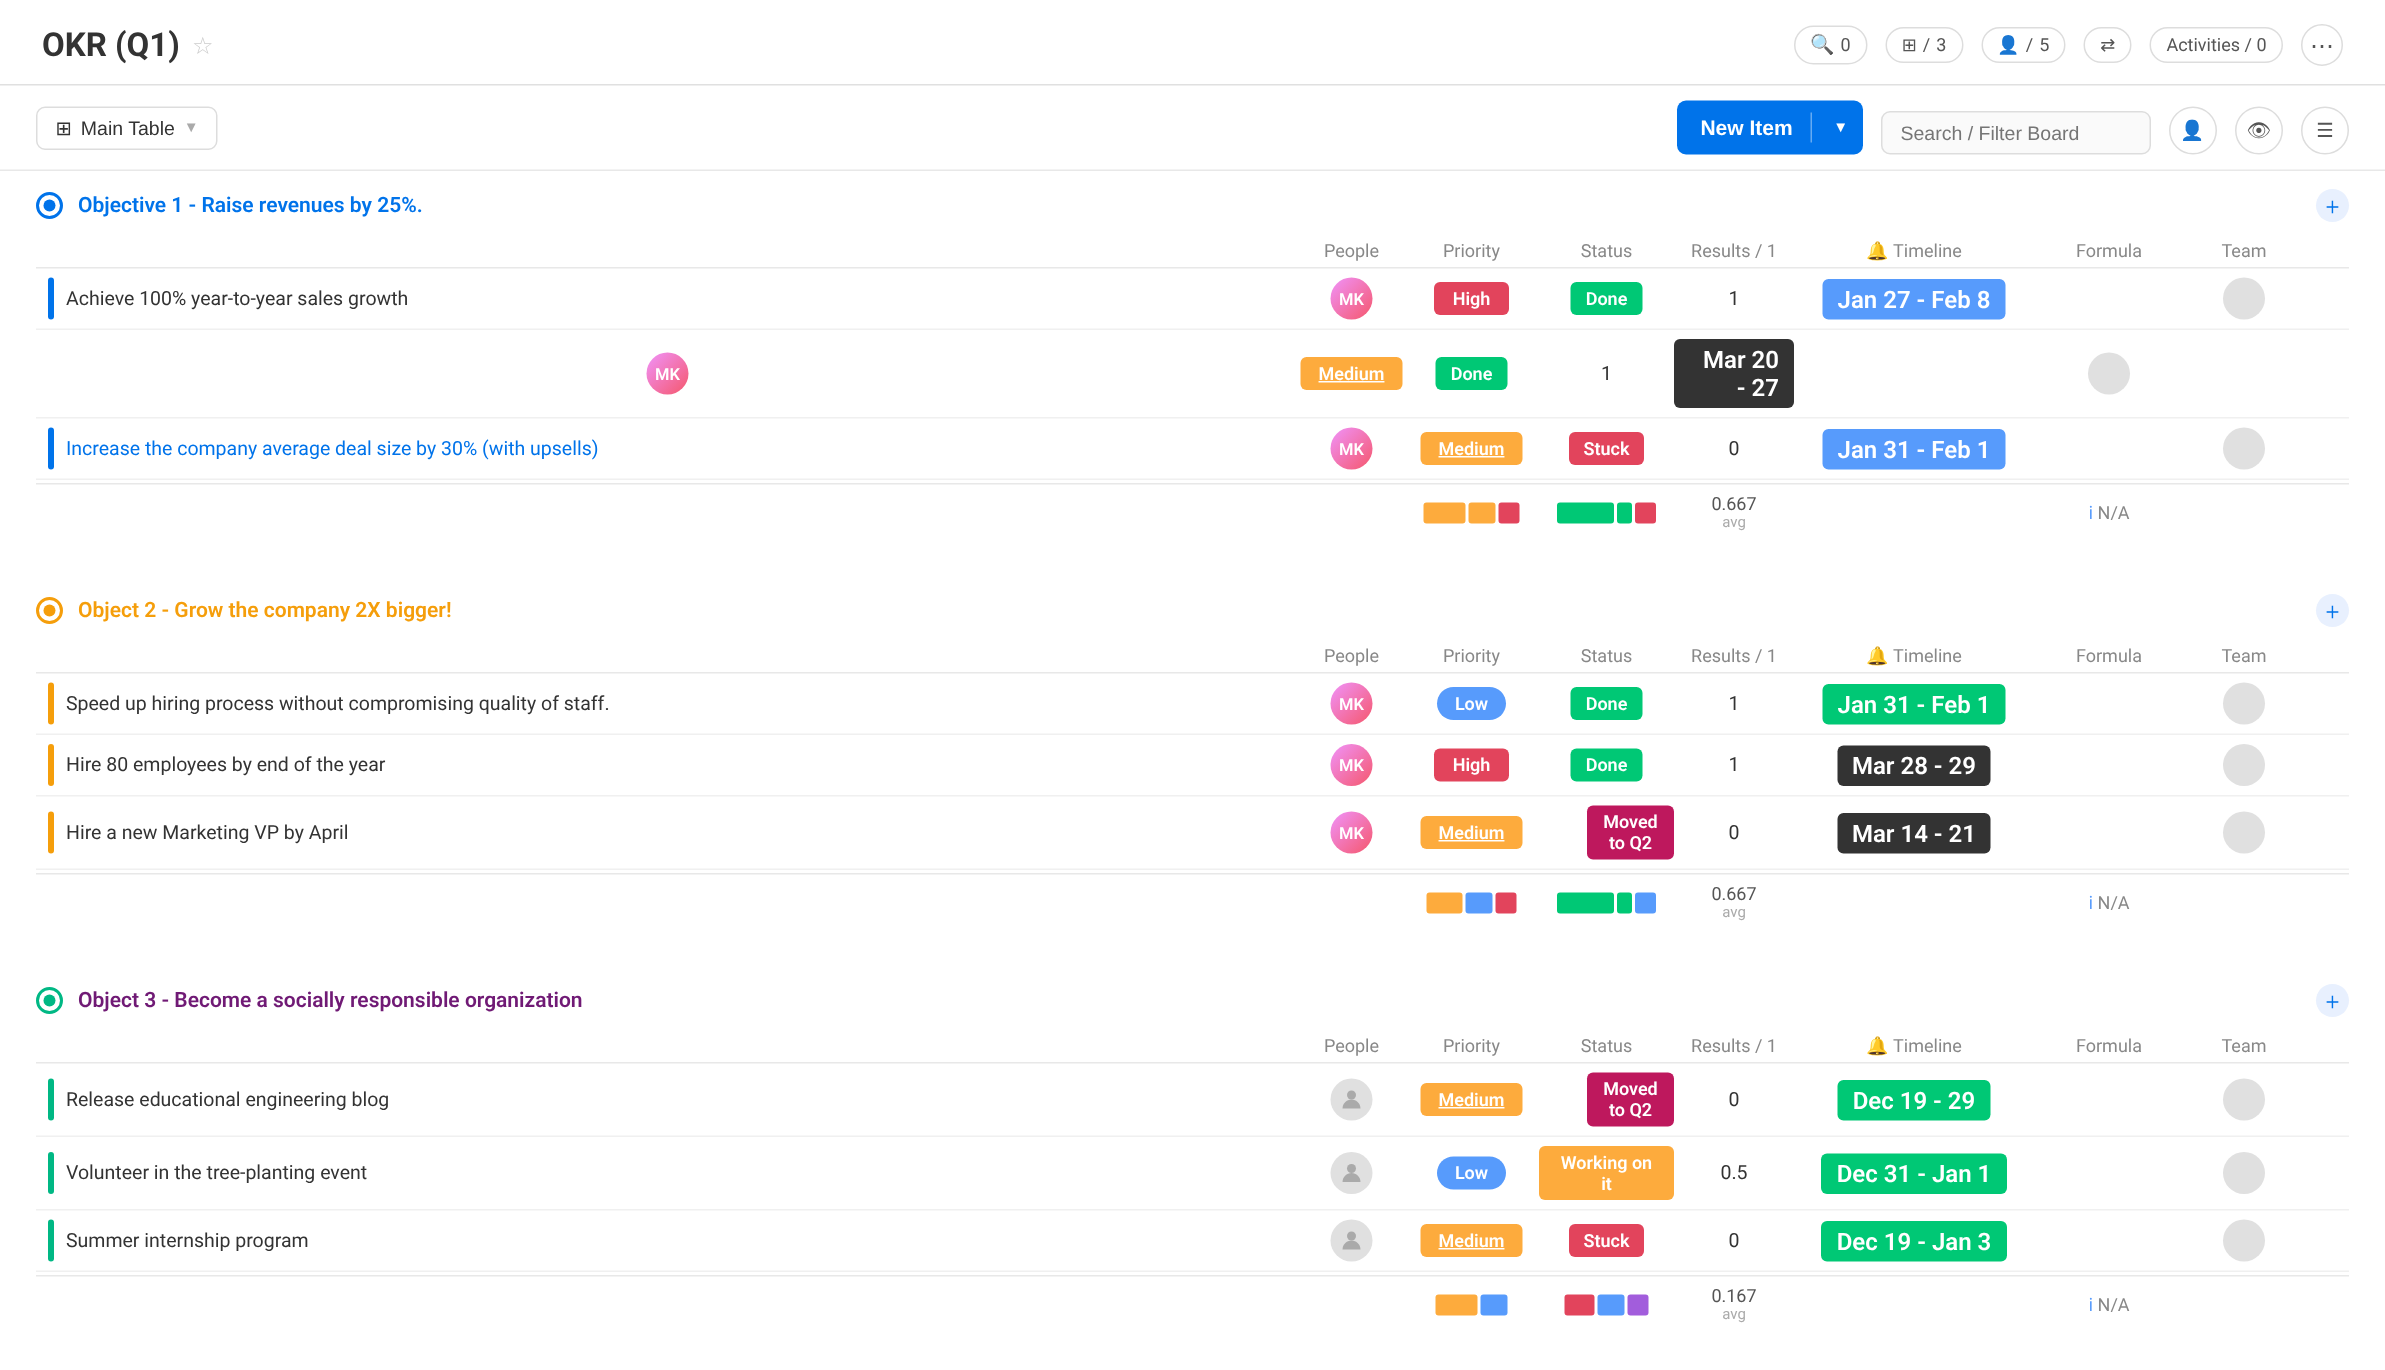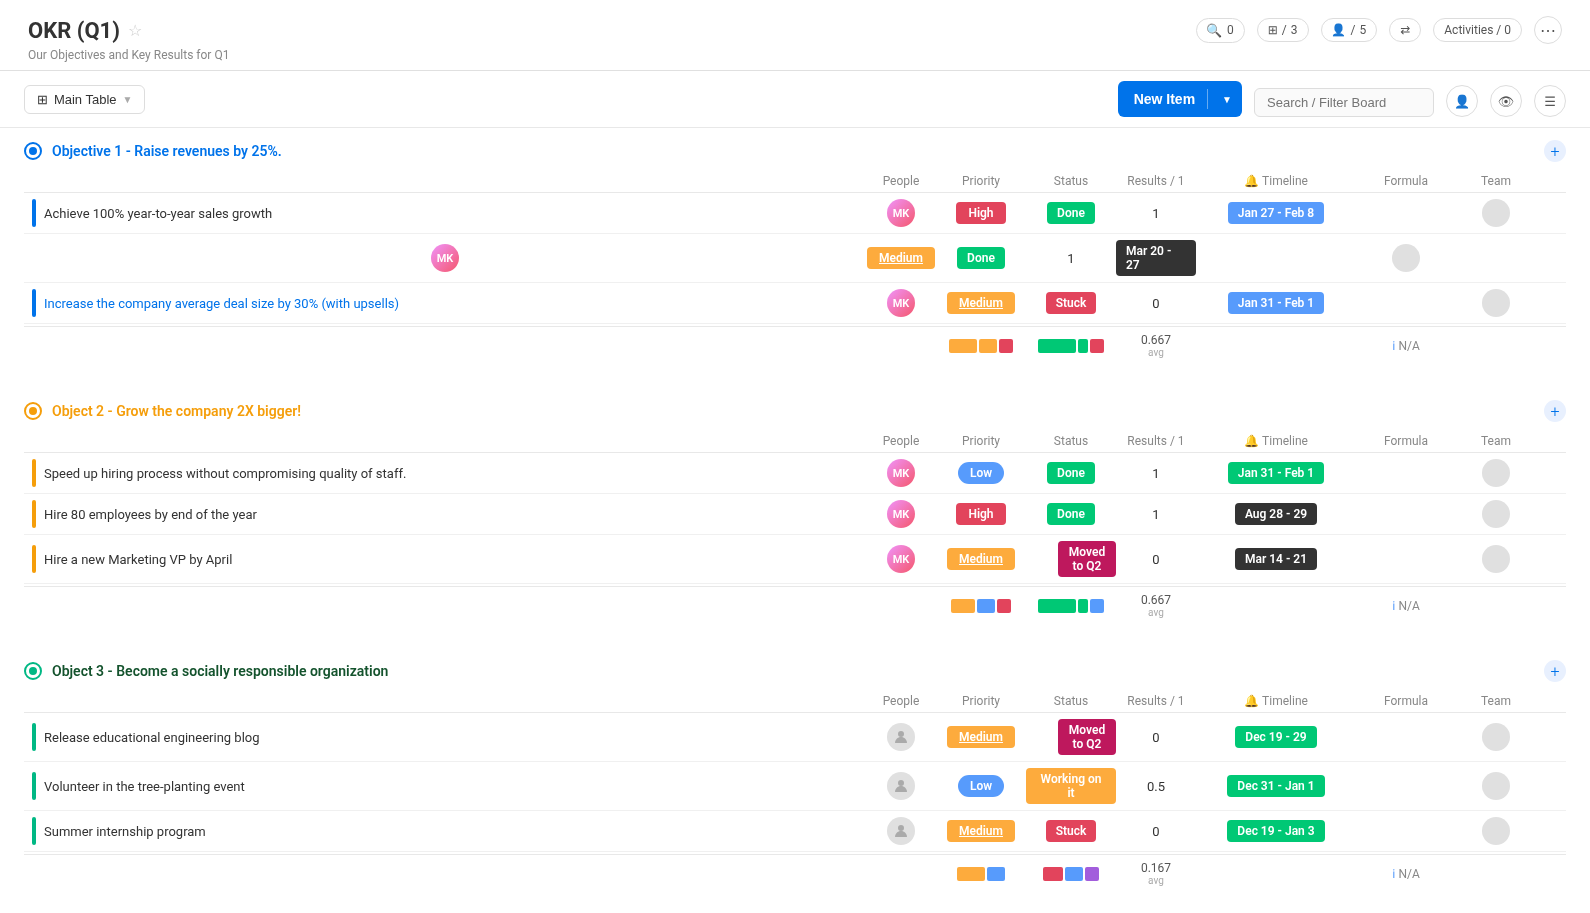--- a/index.html
+++ b/index.html
@@ -56,21 +56,21 @@
     .priority-badge { border-radius: 4px; padding: 4px 12px; font-size: 12px; font-weight: 600; color: #fff; text-align: center; cursor: pointer; }
     .priority-high { background: #e2445c; }
     .priority-medium { background: #fdab3d; text-decoration: underline; }
     .priority-low-blue { background: #579bfc; border-radius: 11px; }
     .status-badge { border-radius: 4px; padding: 4px 10px; font-size: 12px; font-weight: 600; color: #fff; text-align: center; cursor: pointer; }
     .status-done { background: #00c875; }
     .status-stuck { background: #e2445c; }
     .status-moved { background: #be185d; margin-left: 32px; }
     .status-working { background: #fdab3d; }
     .result-cell { text-align: center; font-size: 13px; color: #333; }
-    .timeline-badge { border-radius: 4px; padding: 4px 10px; font-size: 12px; font-weight: 600; color: #fff; text-align: left; cursor: pointer; display: inline-block; }
+    .timeline-badge { border-radius: 4px; padding: 4px 10px; font-size: 16px; font-weight: 600; color: #fff; text-align: right; cursor: pointer; display: inline-block; }
     .tl-blue { background: #579bfc; }
     .tl-dark { background: #333; color: #fff; }
     .tl-green { background: #00c875; }
     .formula-cell { text-align: center; font-size: 12px; color: #888; display: flex; align-items: center; justify-content: center; gap: 3px; }
     .info-icon { color: #579bfc; font-size: 12px; }
     .team-cell { display: flex; align-items: center; justify-content: center; }
     .add-btn { width: 22px; height: 22px; border-radius: 50%; background: #e8f0fe; display: flex; align-items: center; justify-content: center; color: #0073ea; font-size: 16px; font-weight: 300; cursor: pointer; }
 
     
     .summary-row { display: grid; grid-template-columns: 1fr 70px 90px 90px 80px 160px 100px 80px 30px; align-items: center; padding: 6px 0; border-top: 1px solid #e8e8e8; margin-top: 2px; }
@@ -111,21 +111,20 @@
       </div>
       <div class="header-pill">
         <span>⇄</span>
       </div>
       <div class="header-pill">
         <span>Activities / 0</span>
       </div>
       <div class="more-btn">⋯</div>
     </div>
   </div>
-  <div class="subtitle">Our Objectives and Key Results for Q1</div>
 </div>
 
 <div class="toolbar">
   <div class="toolbar-left">
     <button class="main-table-btn">
       <span>⊞</span>
       <span>Main Table</span>
       <span style="font-size:10px; color:#aaa;">▼</span>
     </button>
   </div>
@@ -346,21 +345,21 @@
         <div class="person-avatar">MK</div>
       </div>
       <div class="cell-center">
         <span class="priority-badge priority-high">High</span>
       </div>
       <div class="cell-center">
         <span class="status-badge status-done">Done</span>
       </div>
       <div class="result-cell">1</div>
       <div class="cell-center">
-        <span class="timeline-badge tl-dark">Aug 28 - 29</span>
+        <span class="timeline-badge tl-dark">Mar 28 - 29</span>
       </div>
       <div class="formula-cell"></div>
       <div class="team-cell">
         <div class="avatar-placeholder"></div>
       </div>
       <div></div>
     </div>
 
     <div class="item-row">
       <div class="item-name-cell">
@@ -420,21 +419,21 @@
     </div>
   </div>
 
   <div class="objective-group">
     <div class="objective-header">
       <div class="objective-dot" style="border-color:#00b884;">
         <svg viewBox="0 0 10 10" fill="#00b884">
             <circle cx="5" cy="5" r="4"></circle>
           </svg>
       </div>
-      <span class="objective-title" style="color:#14532d;">Object 3 - Become a socially responsible organization</span>
+      <span class="objective-title" style="color:#701a75;">Object 3 - Become a socially responsible organization</span>
       <div class="add-btn" style="margin-left: auto;">+</div>
     </div>
 
     <div class="col-headers">
       <div class="col-header left"></div>
       <div class="col-header">People</div>
       <div class="col-header">Priority</div>
       <div class="col-header">Status</div>
       <div class="col-header">Results / 1</div>
       <div class="col-header with-icon"><span>🔔</span> Timeline</div>

